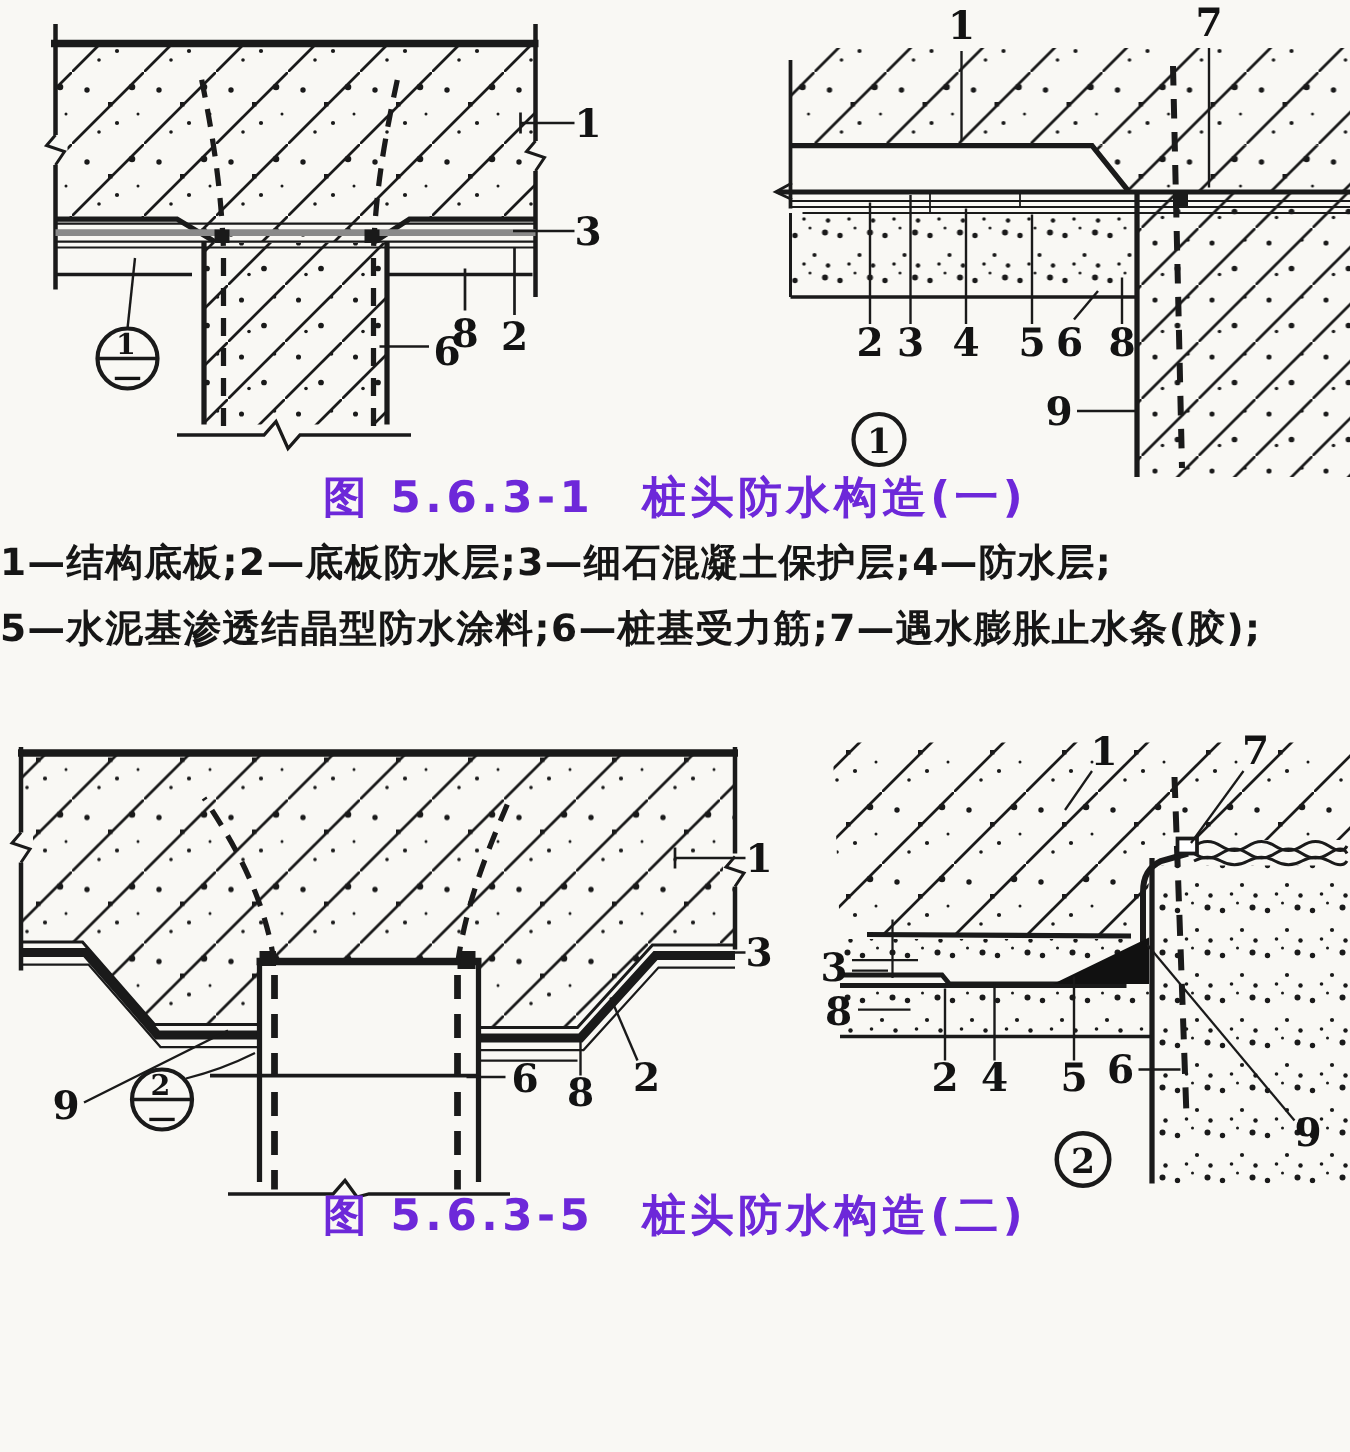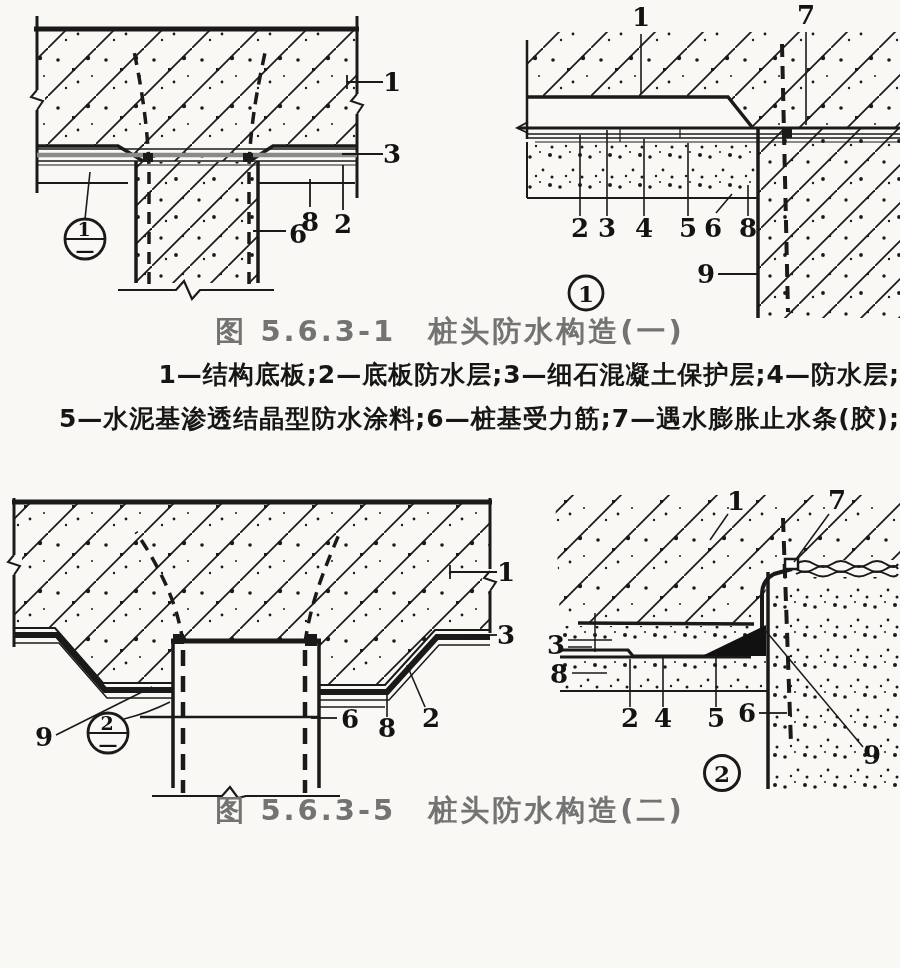--- a/index.html
+++ b/index.html
@@ -1,22 +1,22 @@
 <!DOCTYPE html>
 <html><head>
 <meta charset="utf-8">
 <style>
   html,body{margin:0;padding:0;}
   body{width:900px;height:968px;position:relative;background:#f9f8f4;overflow:hidden;
        font-family:"DejaVu Sans","Liberation Sans",sans-serif;}
   .stage{position:absolute;left:0;top:0;width:900px;height:968px;}
   svg{position:absolute;display:block;}
   .caption{position:absolute;width:900px;text-align:center;font-size:29px;font-weight:700;
-           color:#737373;letter-spacing:3px;}
-  .legend-line{position:absolute;width:900px;text-align:right;font-size:25px;font-weight:700;
+           color:#6d28d9;letter-spacing:3px;}
+  .legend-line{position:absolute;width:900px;text-align:left;font-size:25px;font-weight:700;
            color:#161616;letter-spacing:1px;white-space:nowrap;}
   .num{font-family:"DejaVu Serif","Liberation Serif",serif;font-weight:700;font-size:26px;
        fill:#131313;text-anchor:middle;}
   .cnum{font-family:"DejaVu Serif","Liberation Serif",serif;font-weight:700;font-size:23px;
        fill:#131313;text-anchor:middle;}
   .mnum{font-family:"DejaVu Serif","Liberation Serif",serif;font-weight:700;font-size:19px;
        fill:#131313;text-anchor:middle;}
   .ink{stroke:#1a1a1a;fill:none;}
 </style>
 </head>

